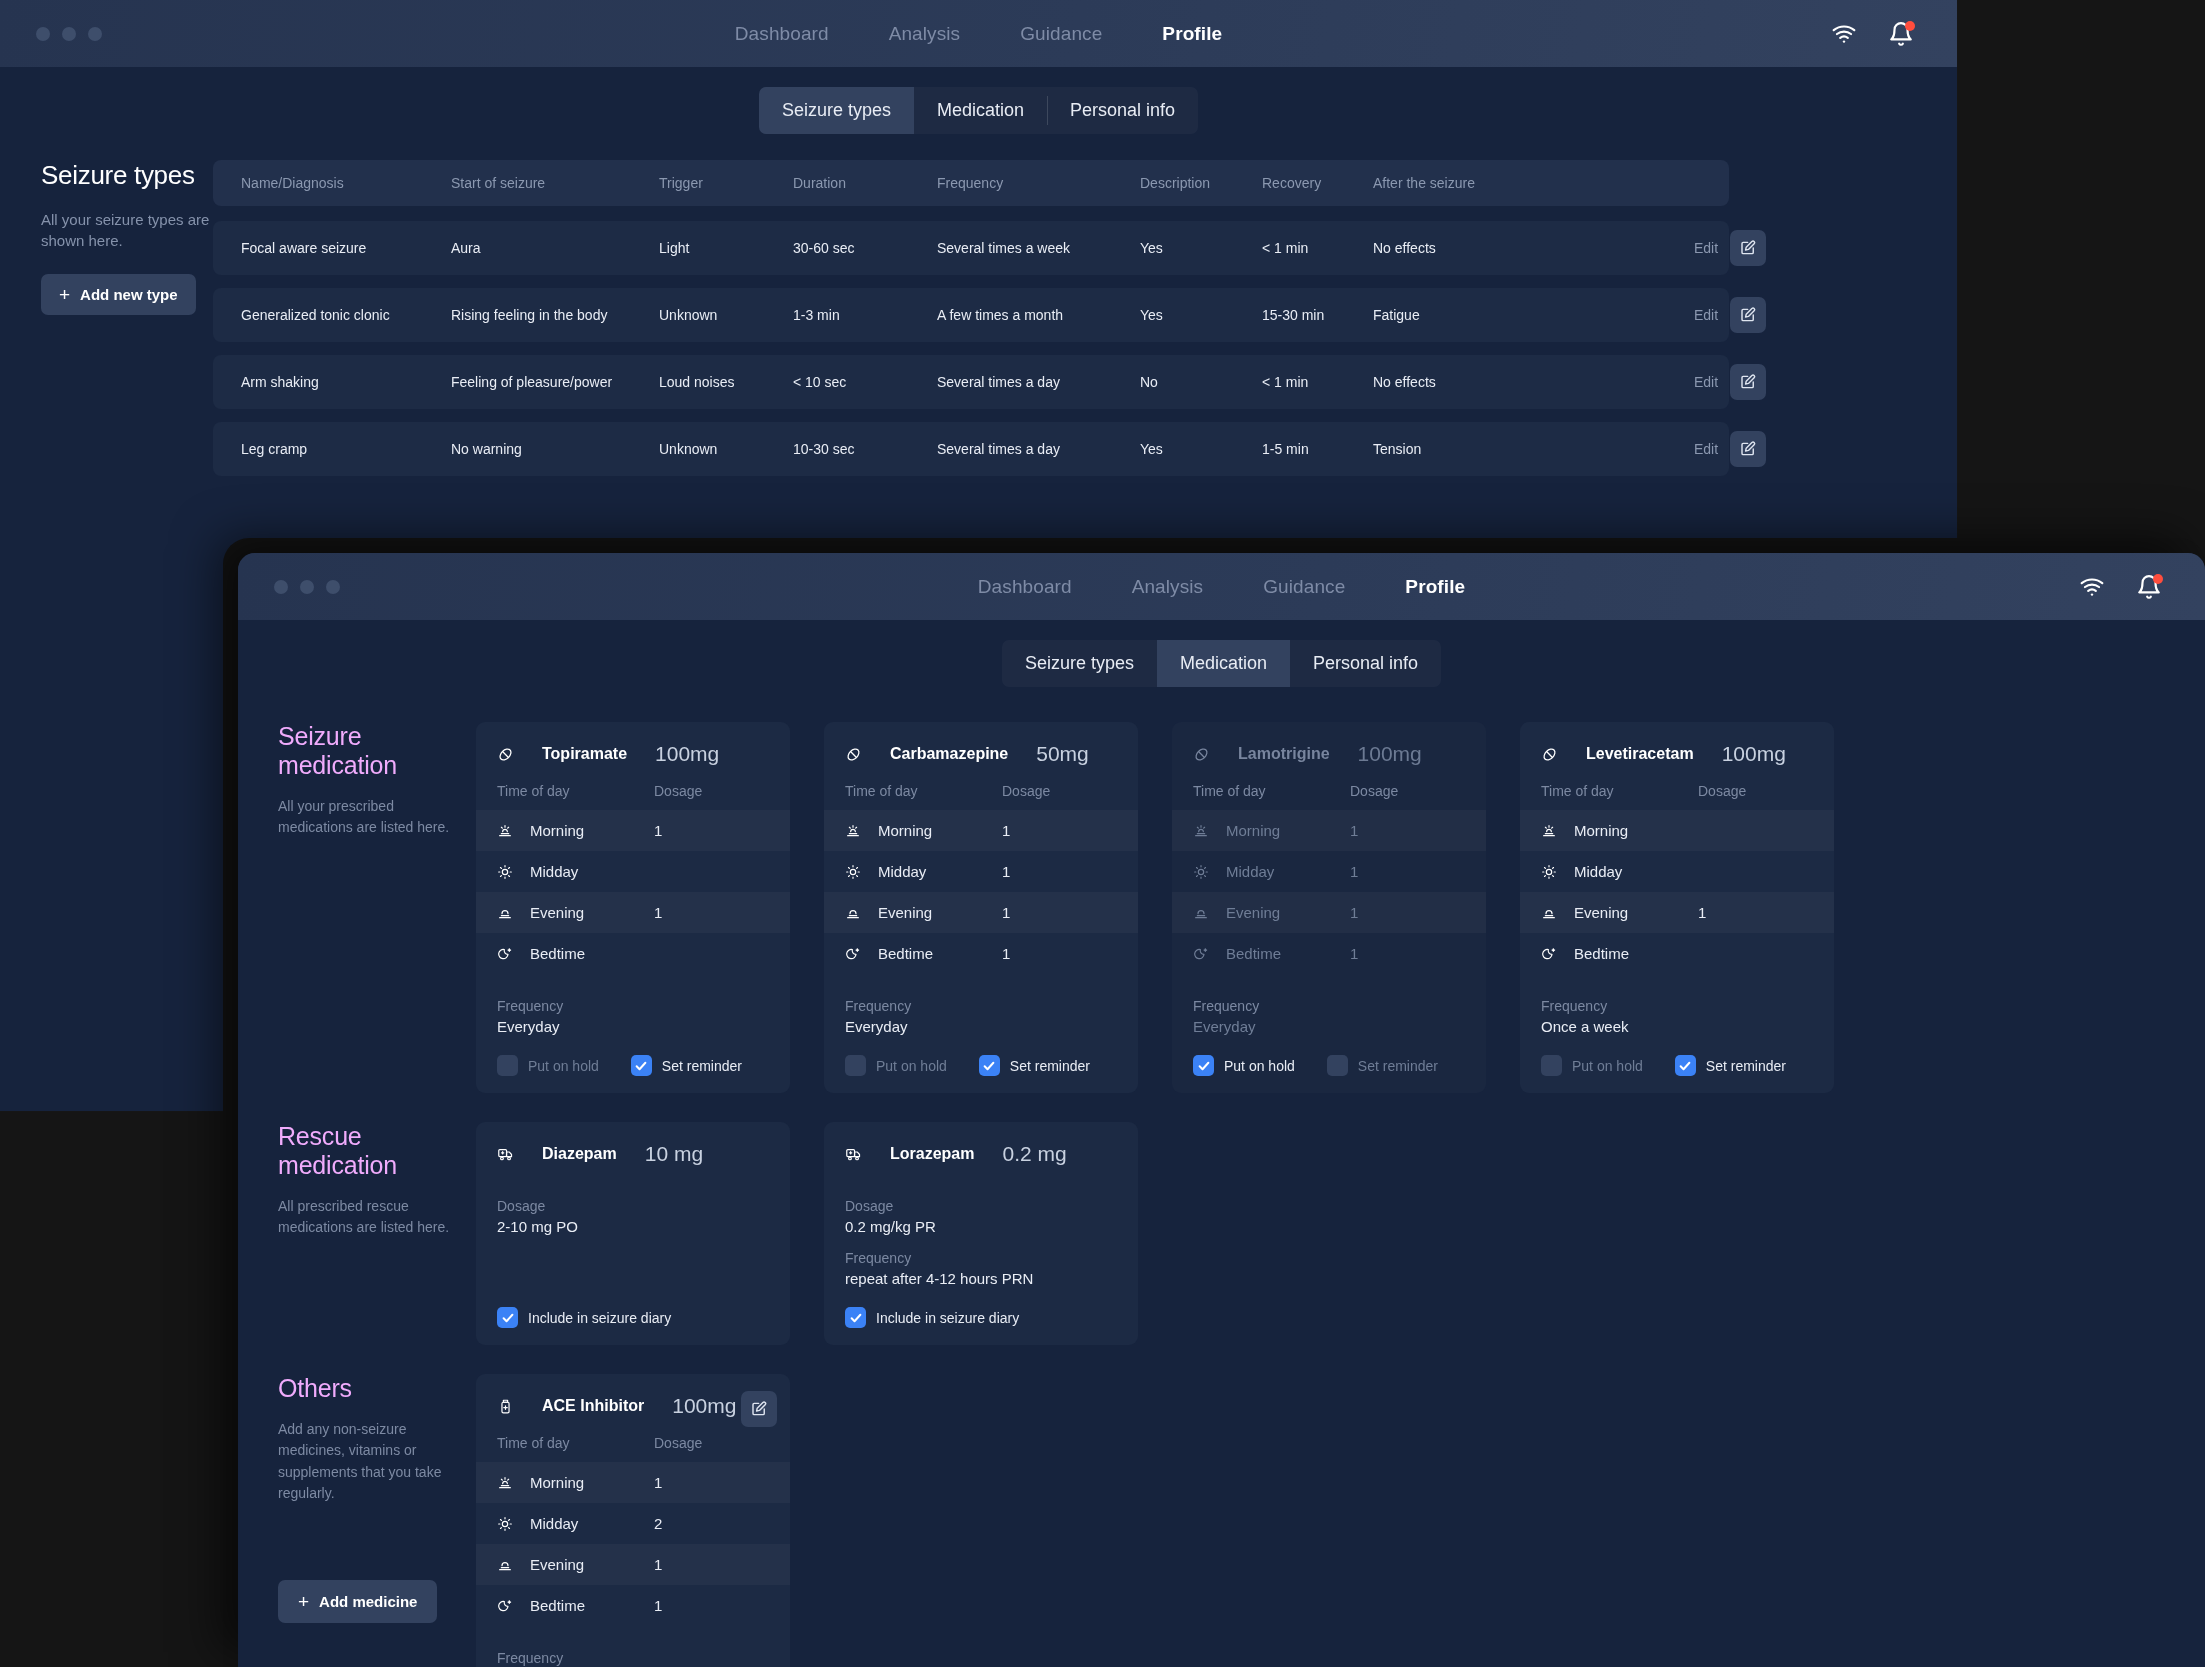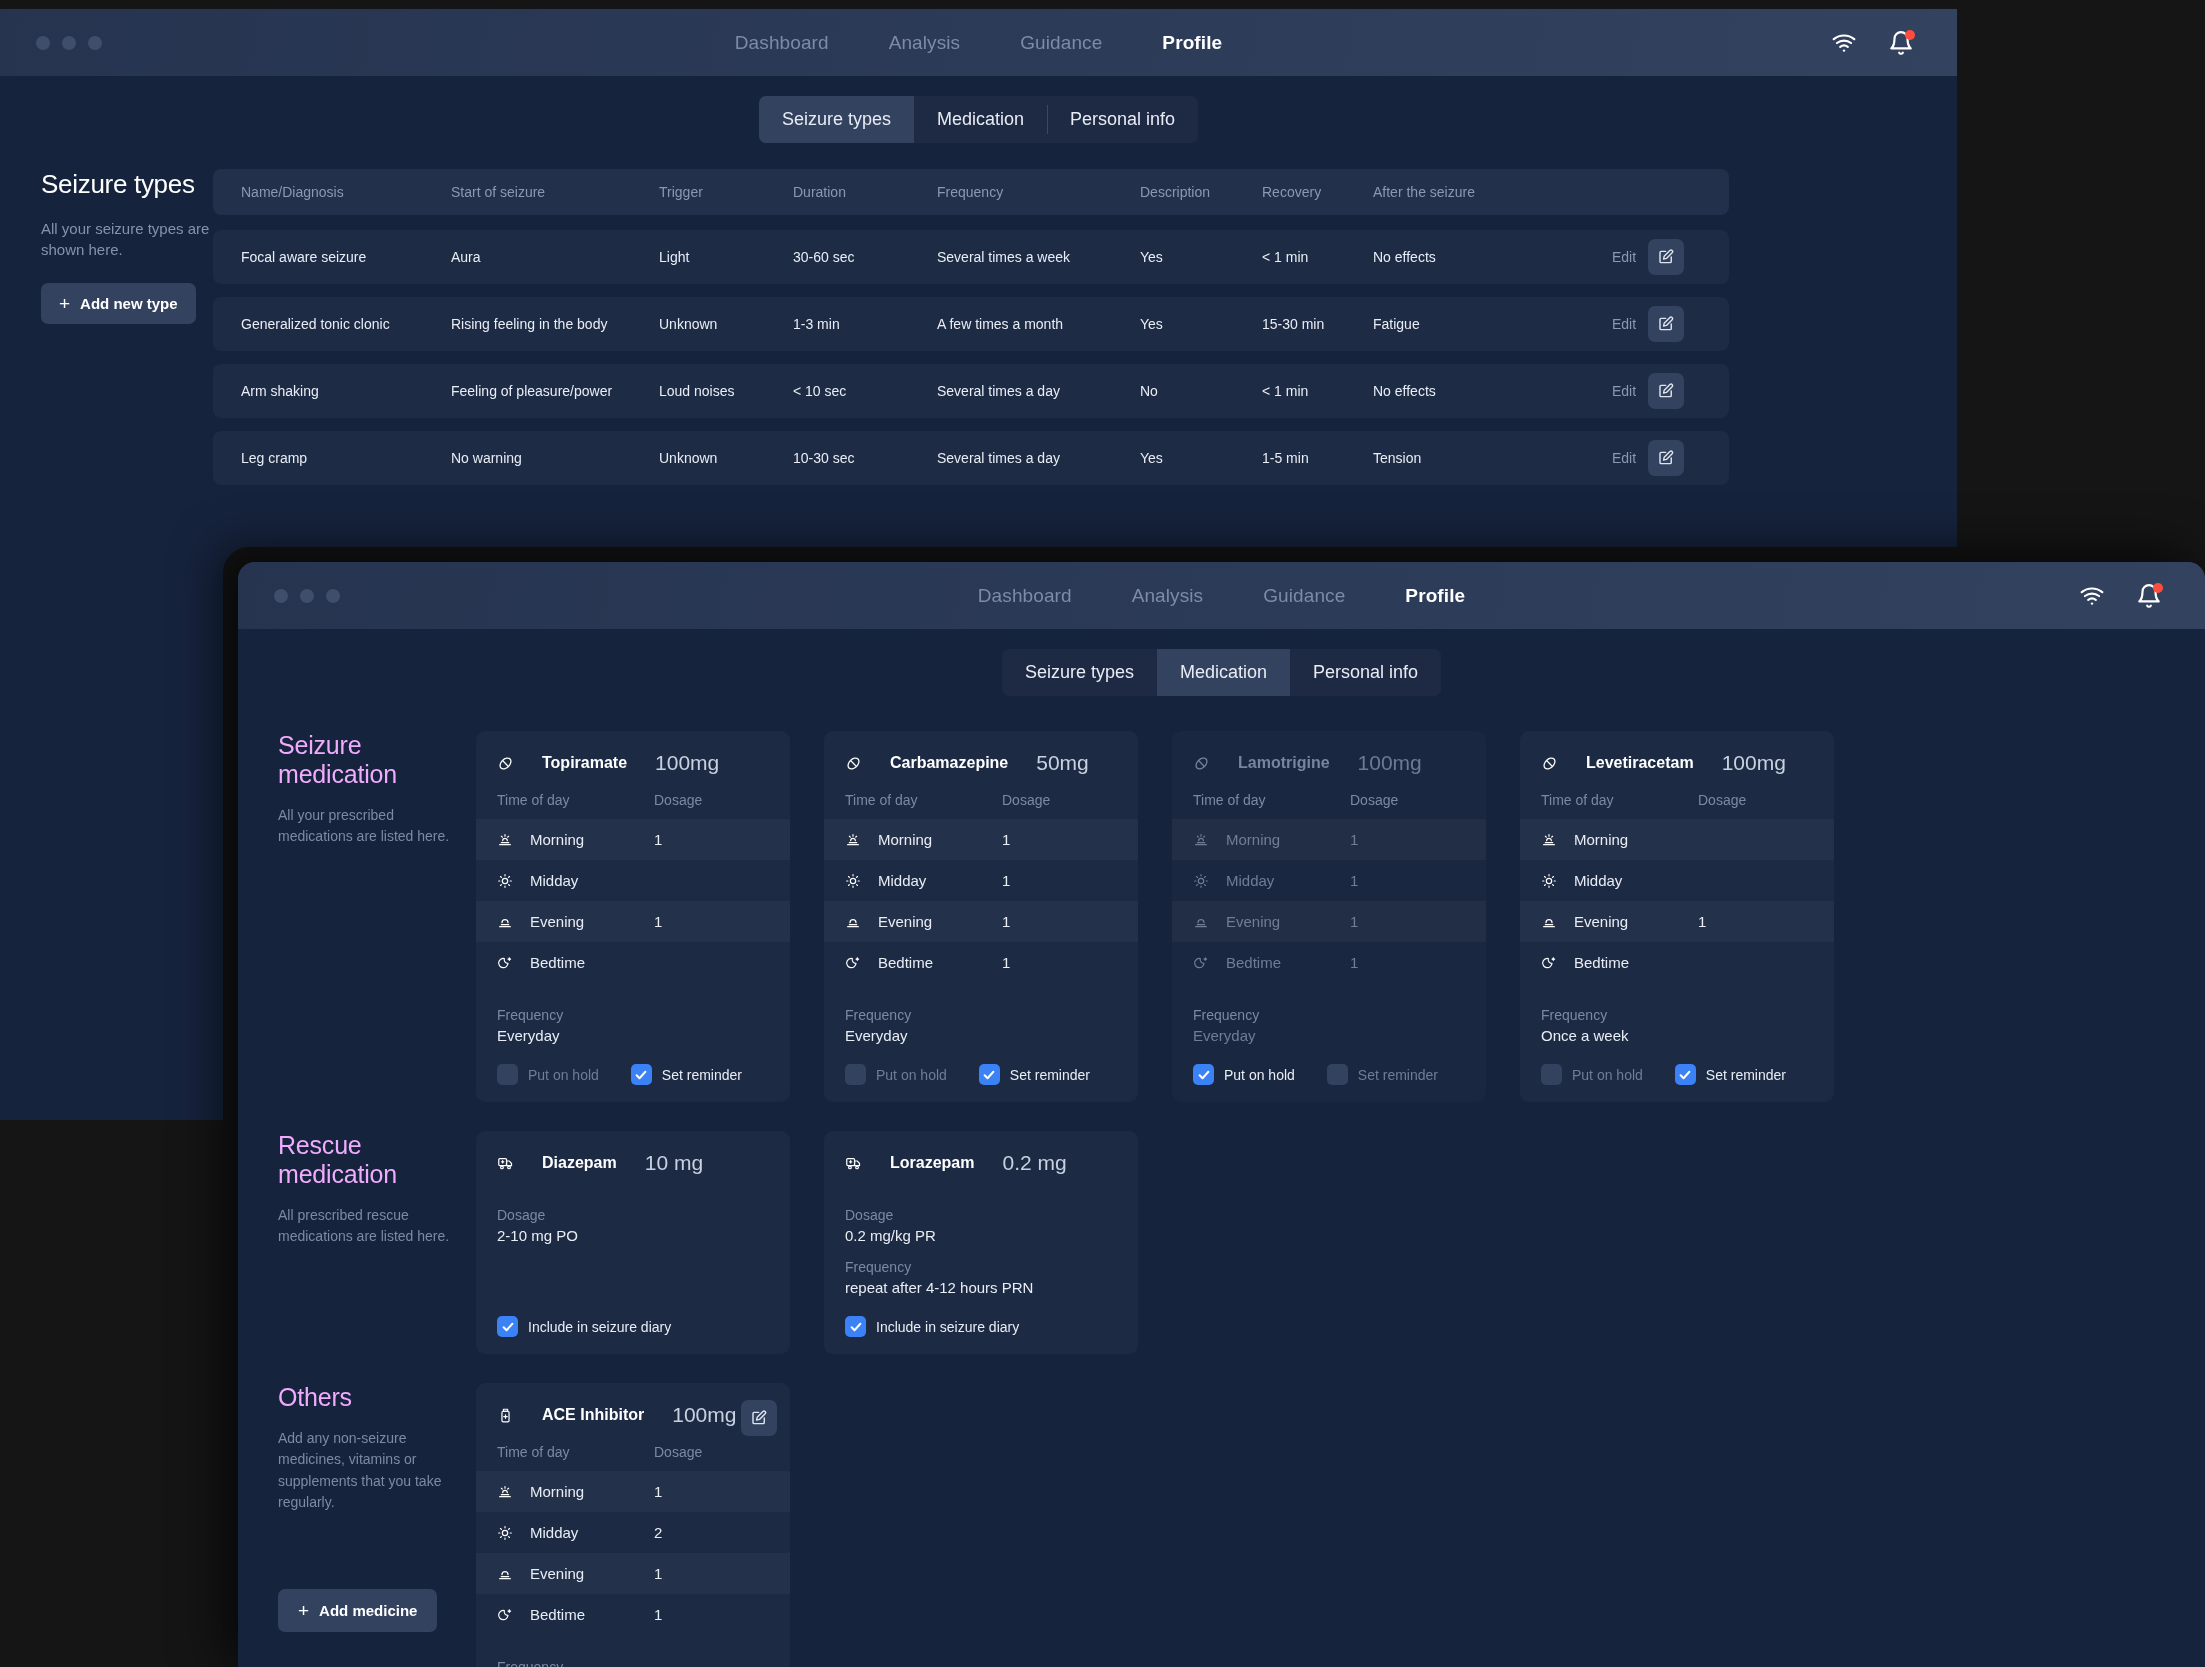--- a/index.html
+++ b/index.html
@@ -2,21 +2,21 @@
 <html style="font-size:8px"><head>
 <meta charset="utf-8">
 <style>
   * { box-sizing: border-box; margin: 0; padding: 0; }
   html, body {
     width: 2205px; height: 1667px;
     background: #151515;
     font-family: "Liberation Sans", sans-serif;
     overflow: hidden;
   }
-  .stage { position: relative; width: 2205px; height: 1309px; background: #151515; margin-top: 9px; }
+  .stage { position: relative; width: 2205px; height: 1309px; background: #151515; }
 
   
   .window {
     position: absolute;
     background: #16233d;
     border-radius: 17px;
     overflow: hidden;
   }
   .win-back {
     left: 0px; top: 0px; width: 1957px; height: 1111px;
@@ -103,21 +103,21 @@
   .trow {
     display: flex; align-items: center; background: #1d2b45;
     border-radius: 8px; padding: 19px 28px; margin-bottom: 13px;
     position: relative;
   }
   .trow div.cell { font-size: 14px; color: #e9edf5; }
   .c1 { width: 210px; } .c2 { width: 208px; } .c3 { width: 134px; }
   .c4 { width: 144px; } .c5 { width: 203px; } .c6 { width: 122px; }
   .c7 { width: 111px; } .c8 { flex: 1; }
   .editcell {
-    position: absolute; left: 1399px; top: 0; bottom: 0;
+    position: absolute; left: 1481px; top: 0; bottom: 0;
     display: flex; align-items: center; gap: 12px;
   }
   .edit-label { font-size: 14px; color: #8b98b0; }
   .edit-btn {
     width: 36px; height: 36px; border-radius: 7px; background: #33425f;
     display: flex; align-items: center; justify-content: center; cursor: pointer;
   }
   .edit-btn svg { width: 18px; height: 18px; }
 
   

